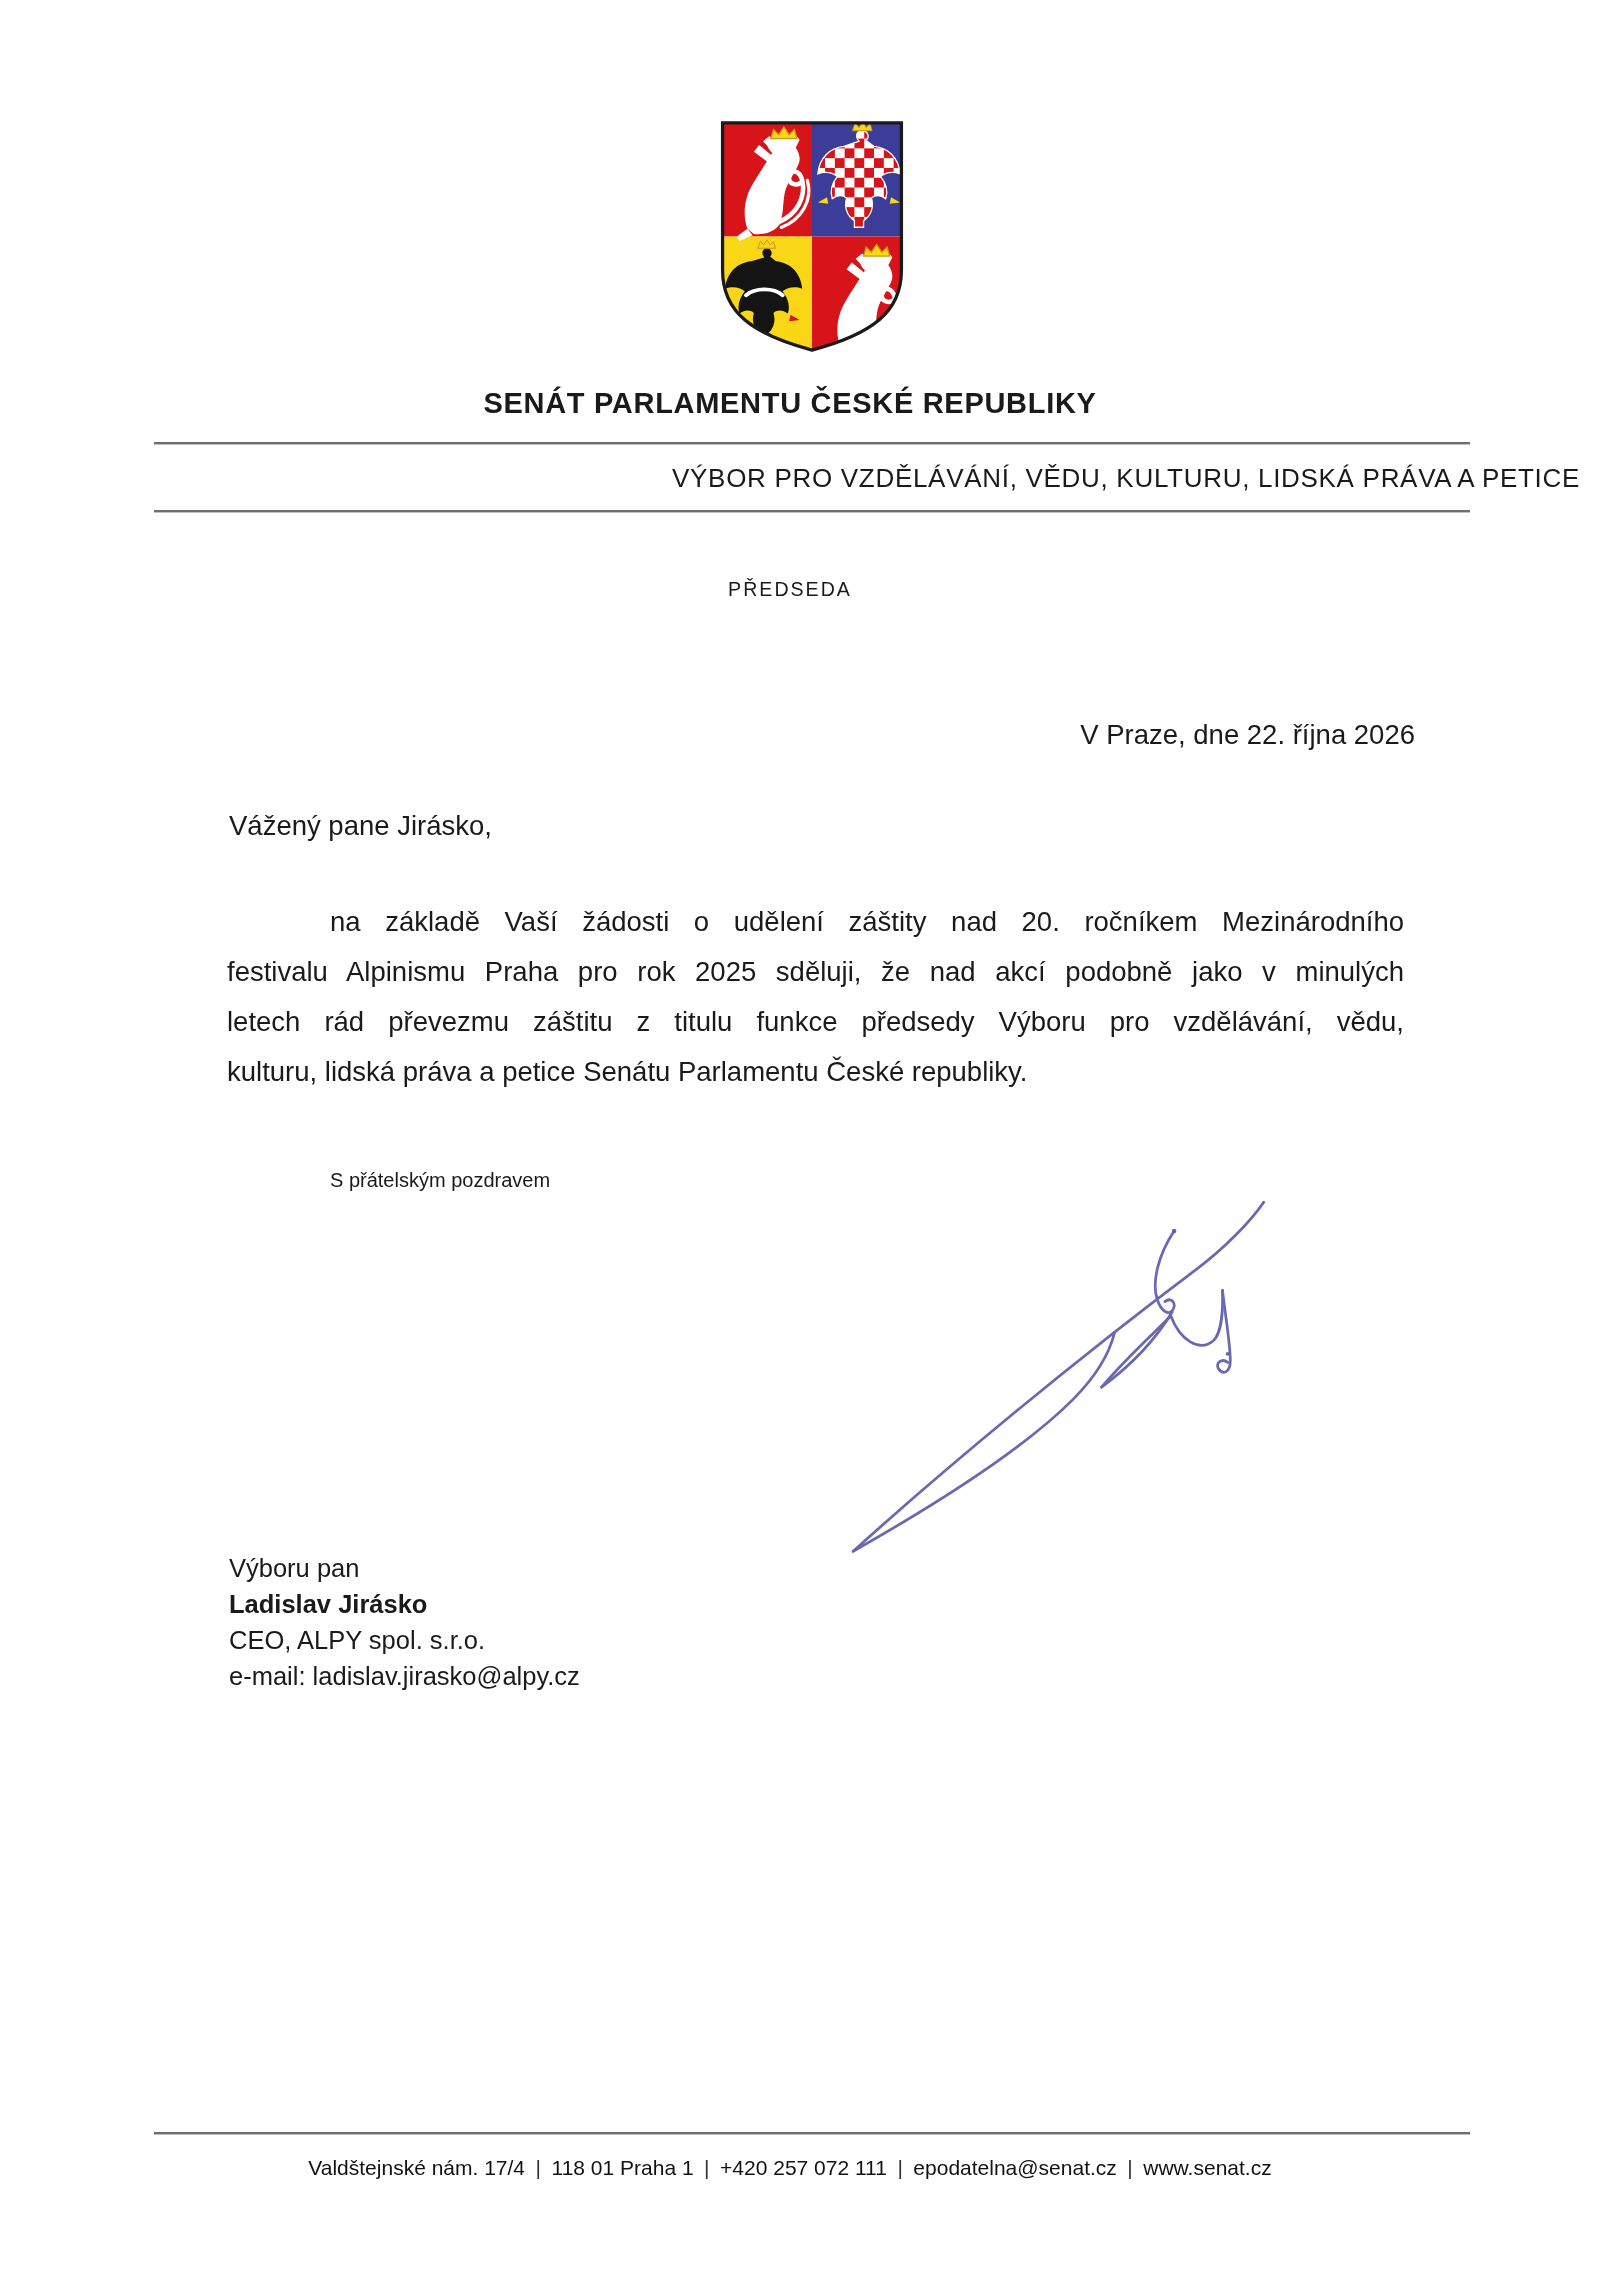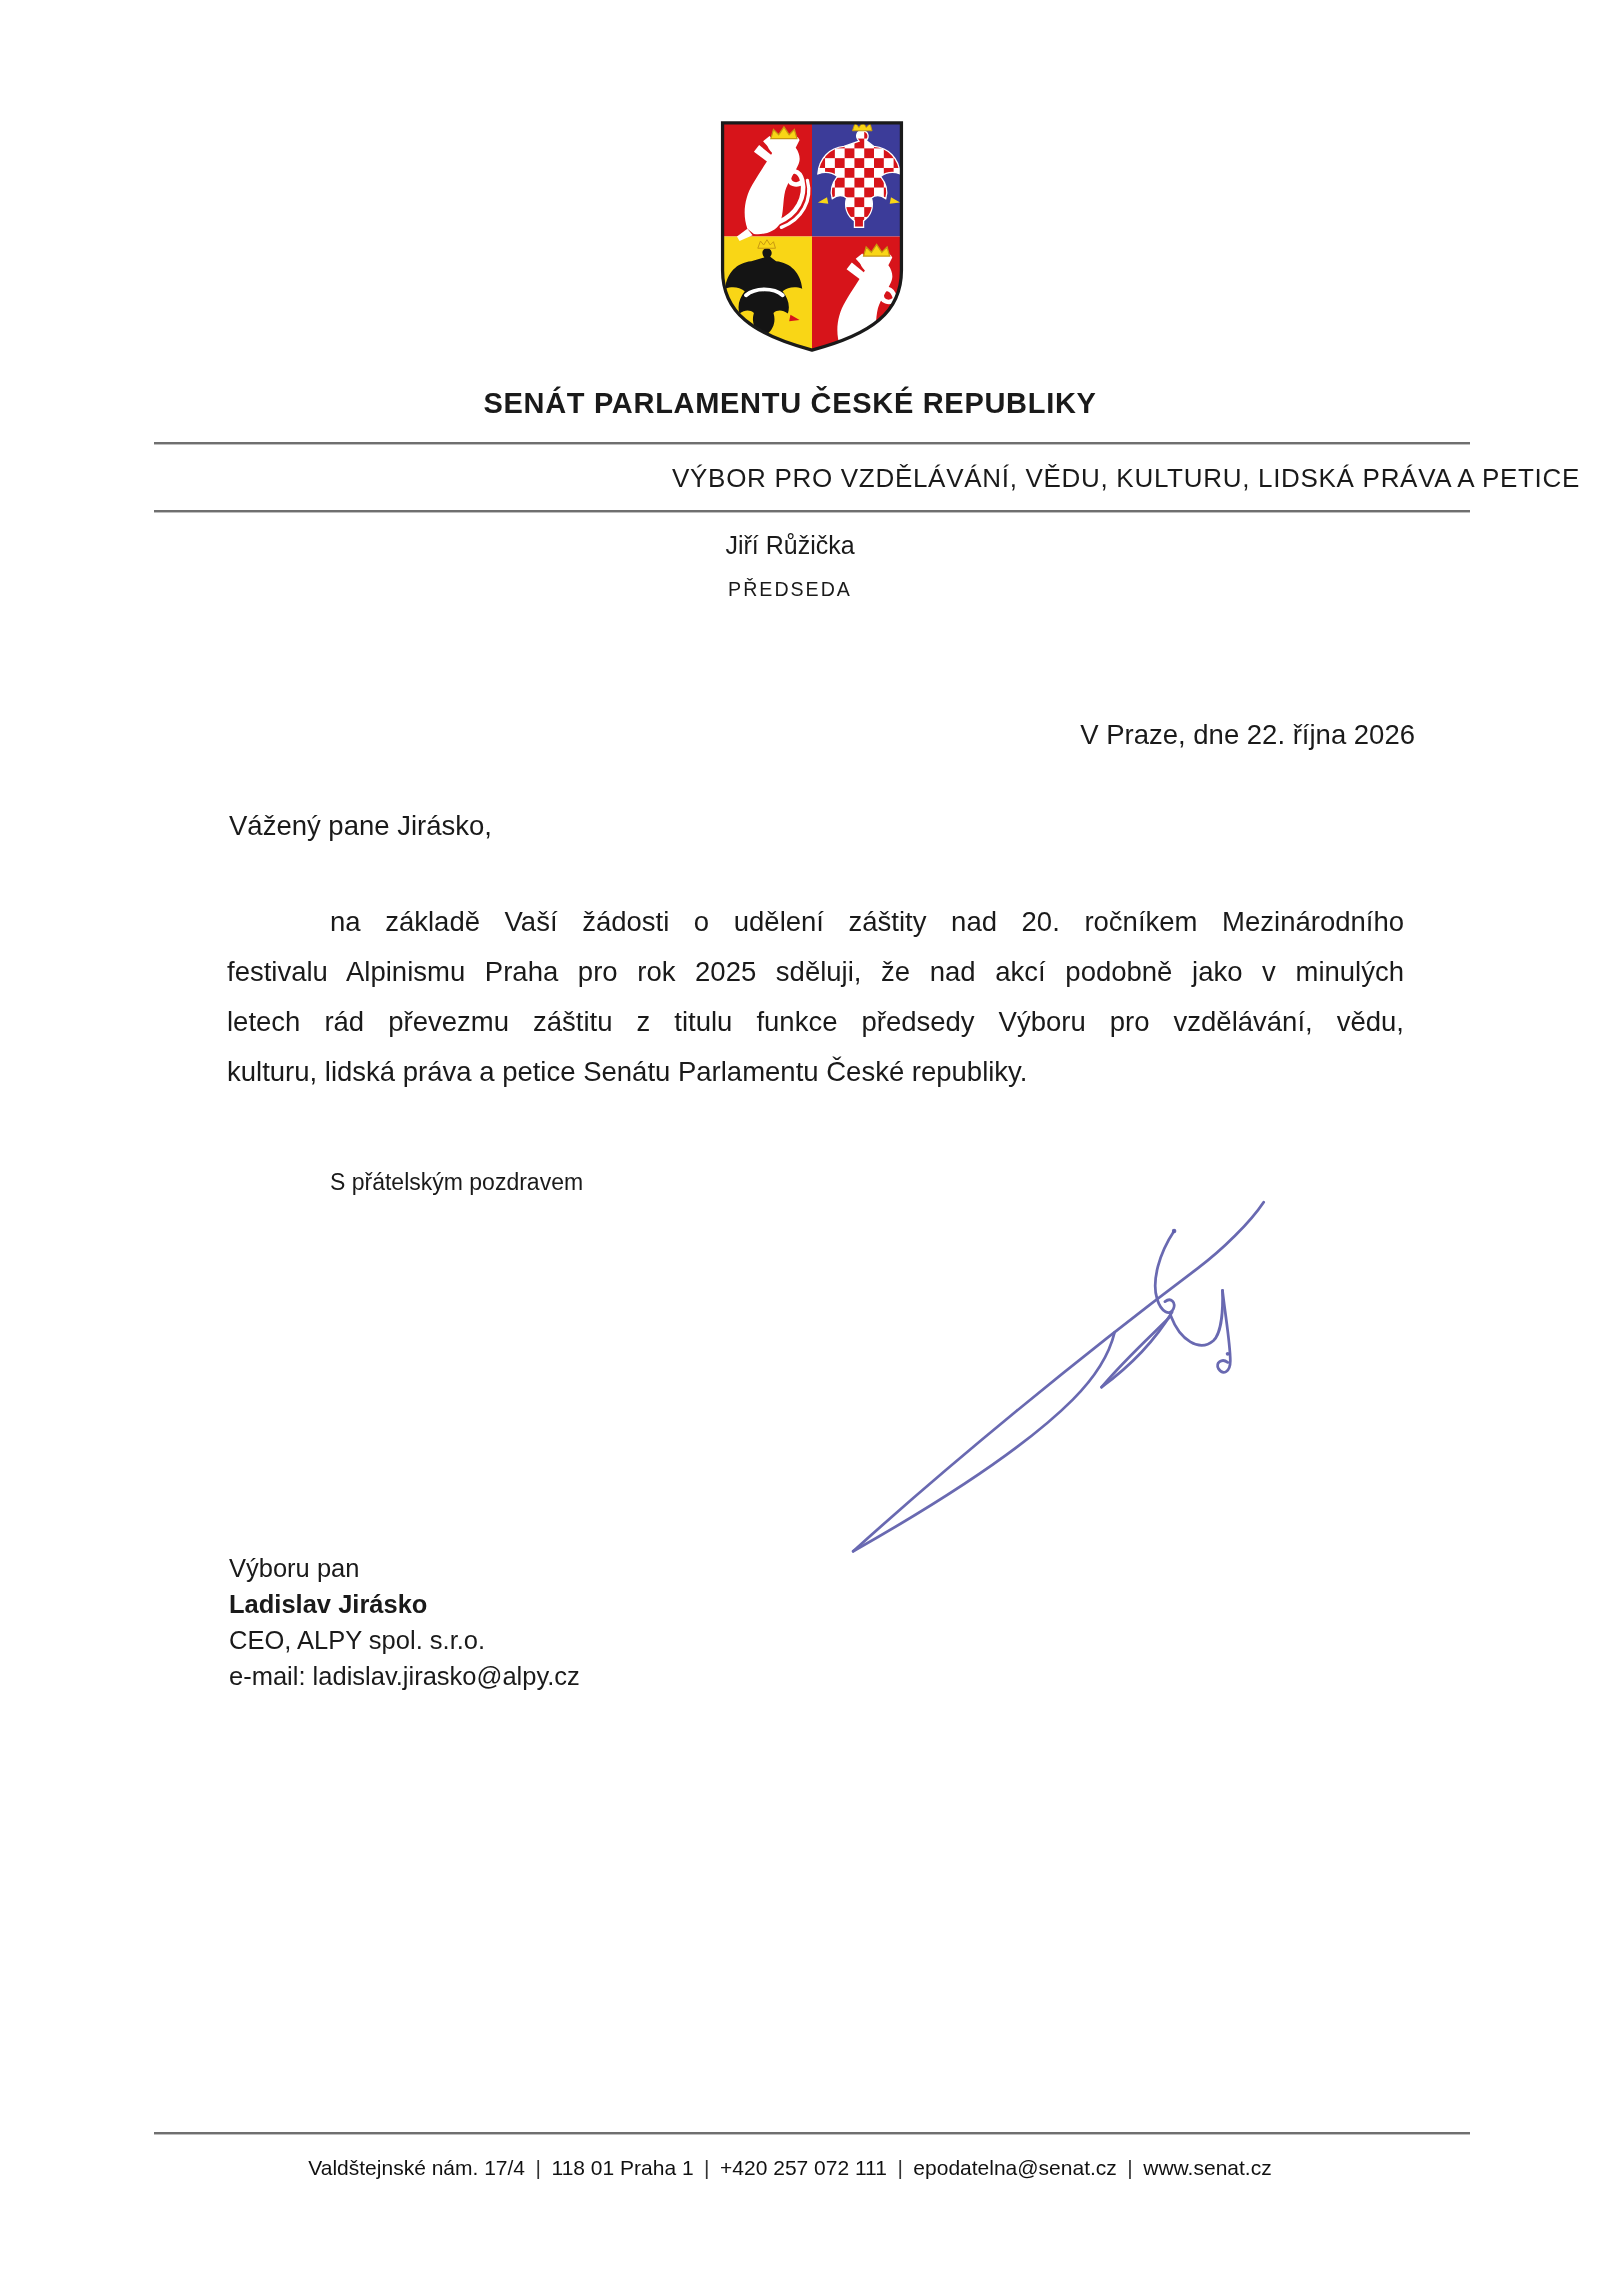--- a/index.html
+++ b/index.html
@@ -48,21 +48,21 @@
   .body-block{
     top:897px;left:227px;width:1177px;
     font-size:27.5px;line-height:50px;
   }
   .pline{text-align:justify;text-align-last:justify;}
   .pline.first{padding-left:103px;box-sizing:border-box;}
   .pline.last{text-align-last:left;}
 
   .closing{
     top:1169px;left:330px;
-    font-size:23px;
+    font-size:20px;
   }
 
   .signature{left:844px;top:1197px;width:438px;height:366px;}
 
   .recipient{
     top:1550px;left:229px;
     font-size:25.5px;line-height:36px;
   }
   .recipient .bold{font-weight:bold;}
 
@@ -126,21 +126,20 @@
   </svg>
 
   <div class="abs center org-title">SENÁT PARLAMENTU ČESKÉ REPUBLIKY</div>
 
   <div class="abs rule rule-1"></div>
 
   <div class="abs center committee">VÝBOR PRO VZDĚLÁVÁNÍ, VĚDU, KULTURU, LIDSKÁ PRÁVA A PETICE</div>
 
   <div class="abs rule rule-2"></div>
 
-  <div class="abs center person-name">Jiří Růžička</div>
   <div class="abs center person-role">PŘEDSEDA</div>
 
   <div class="abs dateline">V Praze, dne 22. října 2026</div>
 
   <div class="abs salutation">Vážený pane Jirásko,</div>
 
   <div class="abs body-block">
     <div class="pline first">na základě Vaší žádosti o udělení záštity nad 20. ročníkem Mezinárodního</div>
     <div class="pline">festivalu Alpinismu Praha pro rok 2025 sděluji, že nad akcí podobně jako v minulých</div>
     <div class="pline">letech rád převezmu záštitu z titulu funkce předsedy Výboru pro vzdělávání, vědu,</div>

